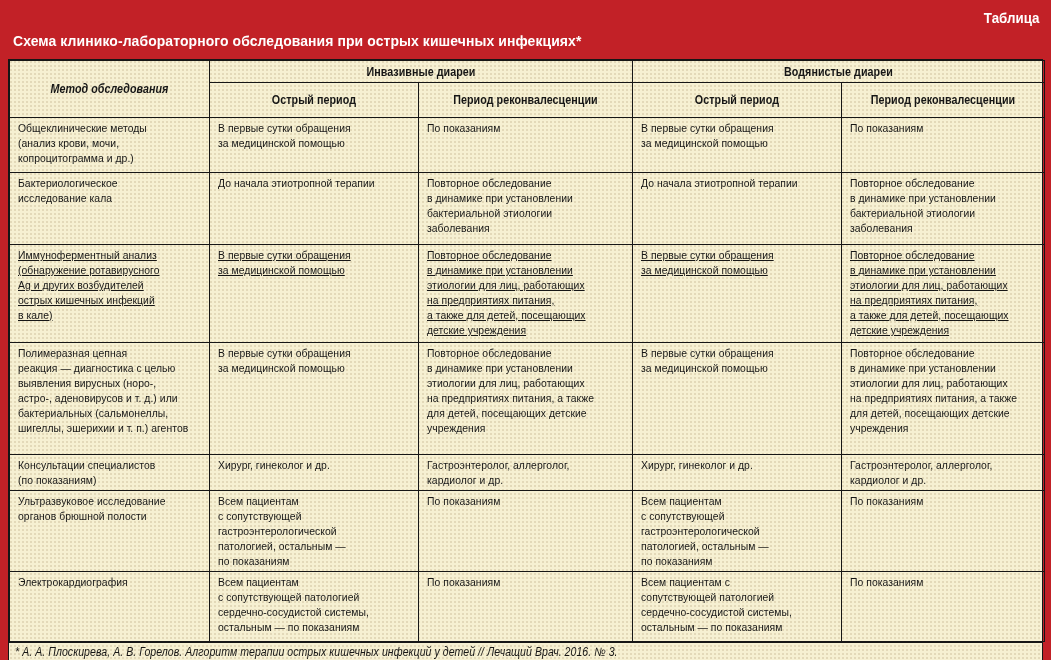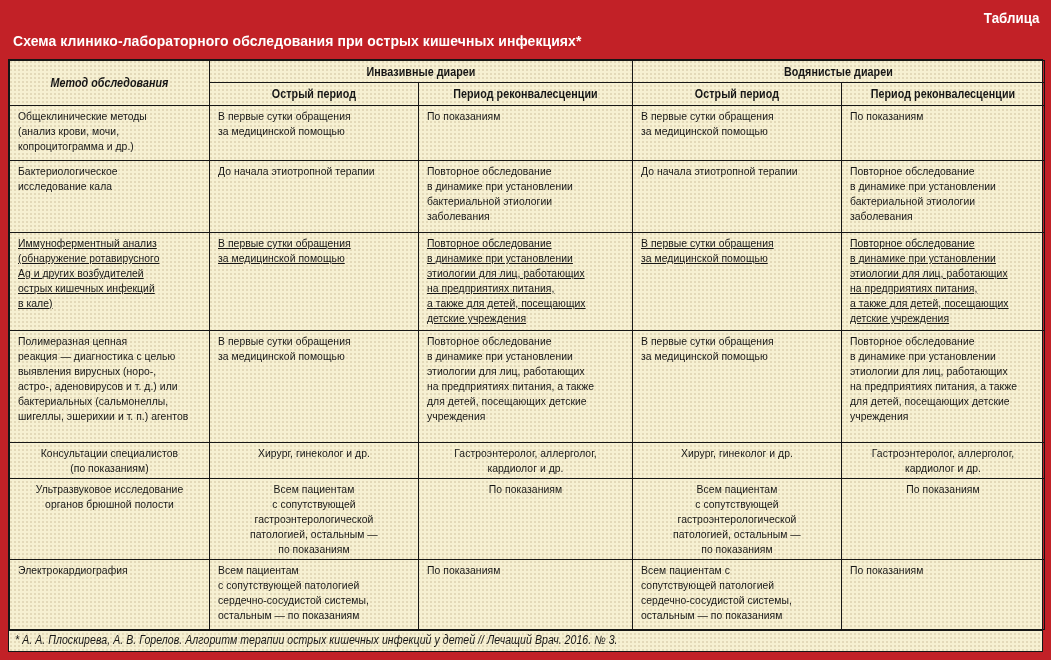--- a/index.html
+++ b/index.html
@@ -68,27 +68,27 @@
     line-height: 15px;
     white-space: pre-line;
     letter-spacing: 0.05px;
   }
   th .cx {
     font-size: 12.2px;
     line-height: 14px;
     font-weight: bold;
   }
   tr.hr1 { height: 22px; }
-  tr.hr2 { height: 23px; }
+  tr.hr2 { height: 35px; }
   tr.r1 { height: 55px; margin-left: 8px; }
   tr.r2 { height: 72px; }
   tr.r3 { height: 98px; text-decoration: underline; }
   tr.r4 { height: 112px; }
-  tr.r5 { height: 36px; text-align: center; }
-  tr.r6 { height: 74px; text-align: center; }
+  tr.r5 { height: 36px; }
+  tr.r6 { height: 74px; }
   tr.r7 { height: 70px; margin-left: 42px; }
   .footnote-band {
     border-top: 1px solid #161616;
     padding: 3px 6px 4px 6px;
     min-height: 19px;
   }
   .footnote-band .cx {
     font-style: italic;
     font-size: 12px;
     line-height: 13px;

